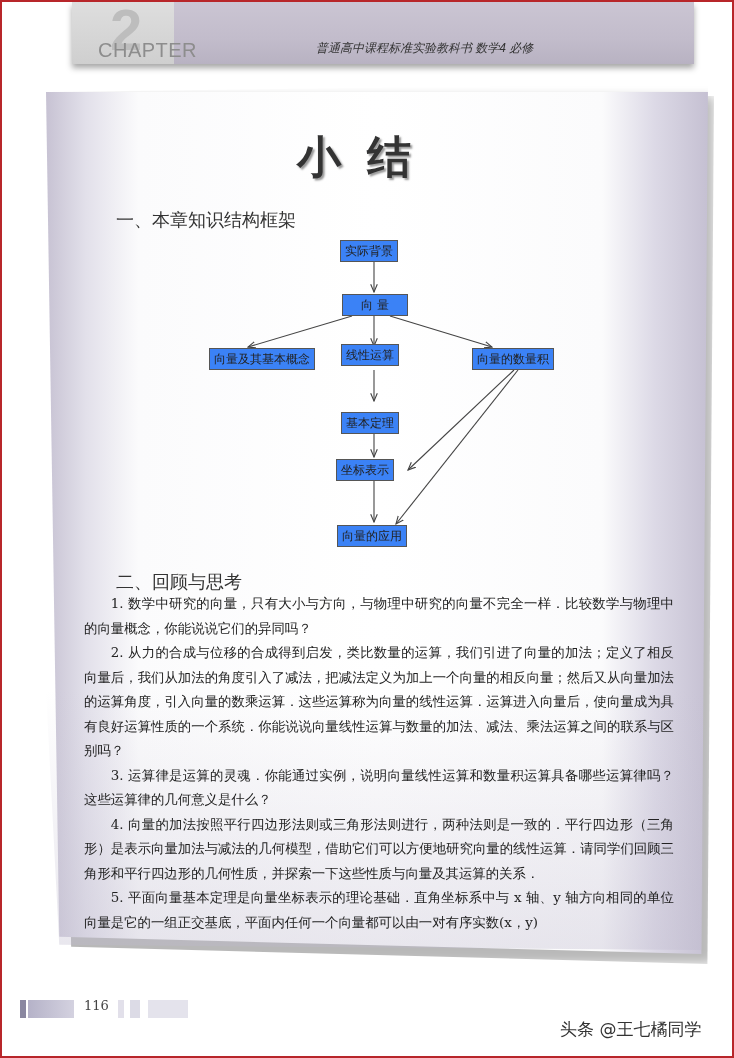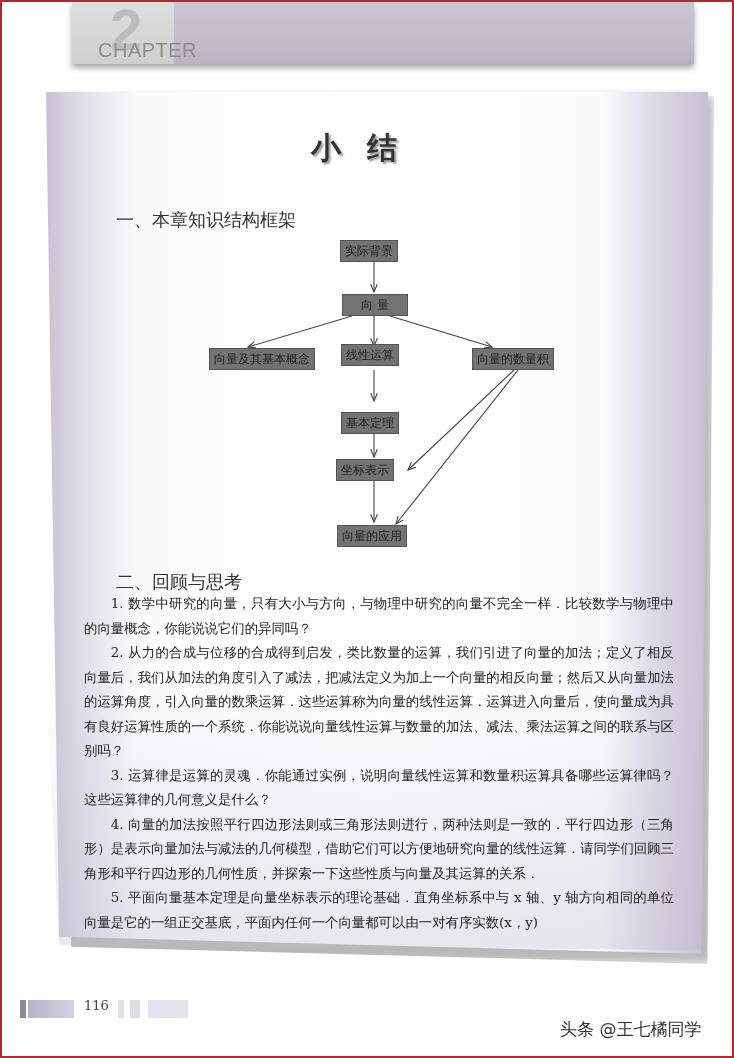--- a/index.html
+++ b/index.html
@@ -47,32 +47,32 @@
     background: rgba(0,0,0,0.28); filter: blur(6px);
     clip-path: polygon(0 0, 100% 0, 99% 100%, 2% 98%);
   }
   .page-bottom-tint {
     position: absolute; left: 46px; top: 690px; width: 662px; height: 260px;
     background: linear-gradient(180deg, rgba(255,255,255,0) 0%, rgba(190,185,205,0.35) 100%);
     clip-path: polygon(0 0, 100% 0, 99% 100%, 2% 98%);
   }
   .summary-title {
     position: absolute; left: 0; width: 734px; top: 128px; text-align: center;
-    font-size: 30px; font-weight: bold; letter-spacing: 26px; color: #333;
+    font-size: 44px; font-weight: bold; letter-spacing: 26px; color: #333;
     text-shadow: 2px 2px 2px #999;
     font-family: "DejaVu Sans", sans-serif;
   }
   .section-heading {
     position: absolute; font-size: 18px; color: #333;
     font-family: "DejaVu Sans", sans-serif;
   }
   
   .diagram { position: absolute; left: 0; top: 0; width: 734px; height: 560px; }
   .node {
-    position: absolute; border: 1.5px solid #555; background: #737373;
+    position: absolute; border: 1.5px solid #555; background: #3b82f6;
     font-size: 12px; color: #222; text-align: center; line-height: 20px; height: 20px;
     box-sizing: content-box; padding: 0 4px; white-space: nowrap;
   }
   
   .para {
     position: absolute; left: 84px; width: 590px; font-size: 13.4px; line-height: 24.5px;
     color: #222; text-align: justify;
   }
   .para p { margin: 0; text-indent: 2em; }
   
@@ -88,20 +88,21 @@
 </head>
 <body>
 
 <div class="page-shadow"></div>
 
 <div class="header-banner">
   <div class="header-left">
     <div class="chapter-num">2</div>
     <div class="chapter-label">CHAPTER</div>
   </div>
+  <div class="header-title">普通高中课程标准实验教科书  数学4  必修</div>
 </div>
 
 <div class="page"></div>
 <div class="page-bottom-tint"></div>
 
 <div class="summary-title">小结</div>
 
 <div class="section-heading" style="left:116px; top:208px;">一、本章知识结构框架</div>
 
 <div class="diagram">

